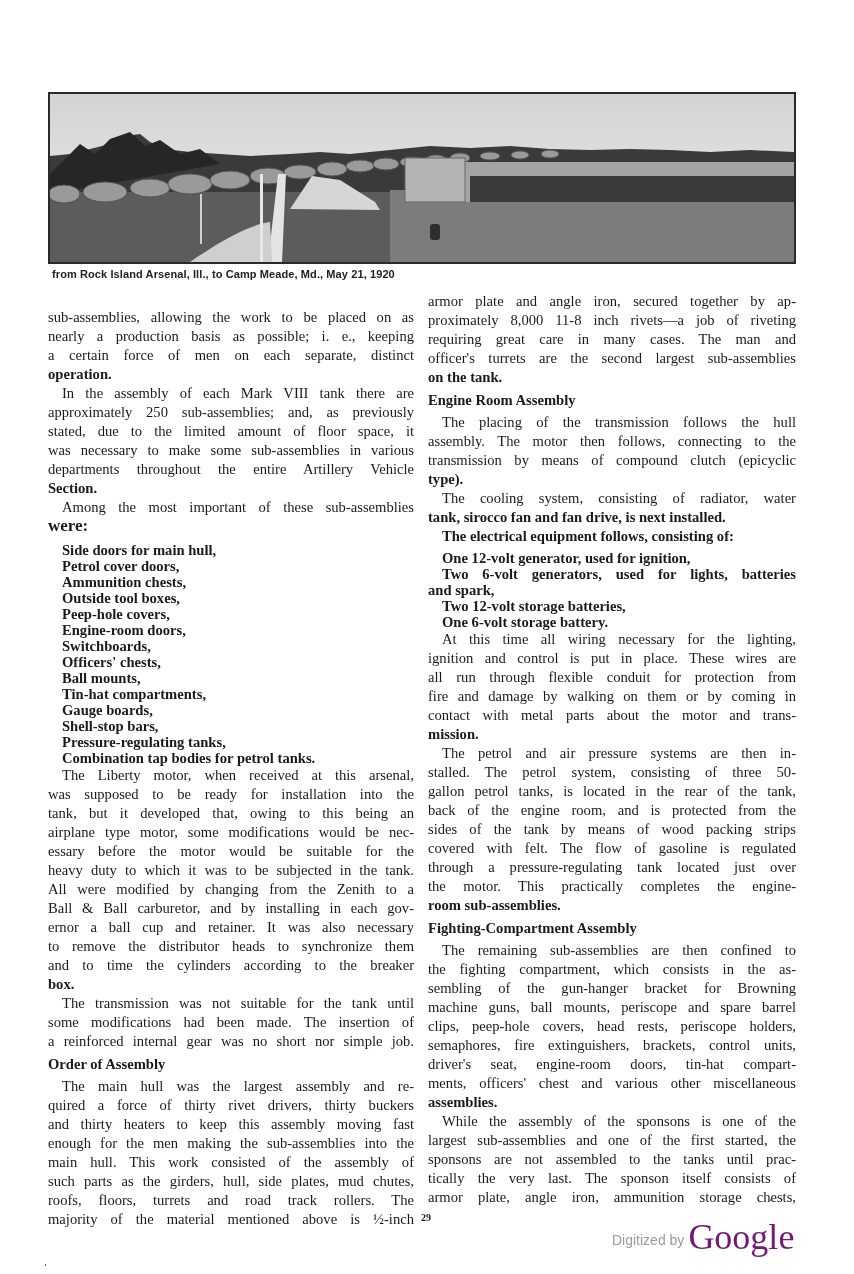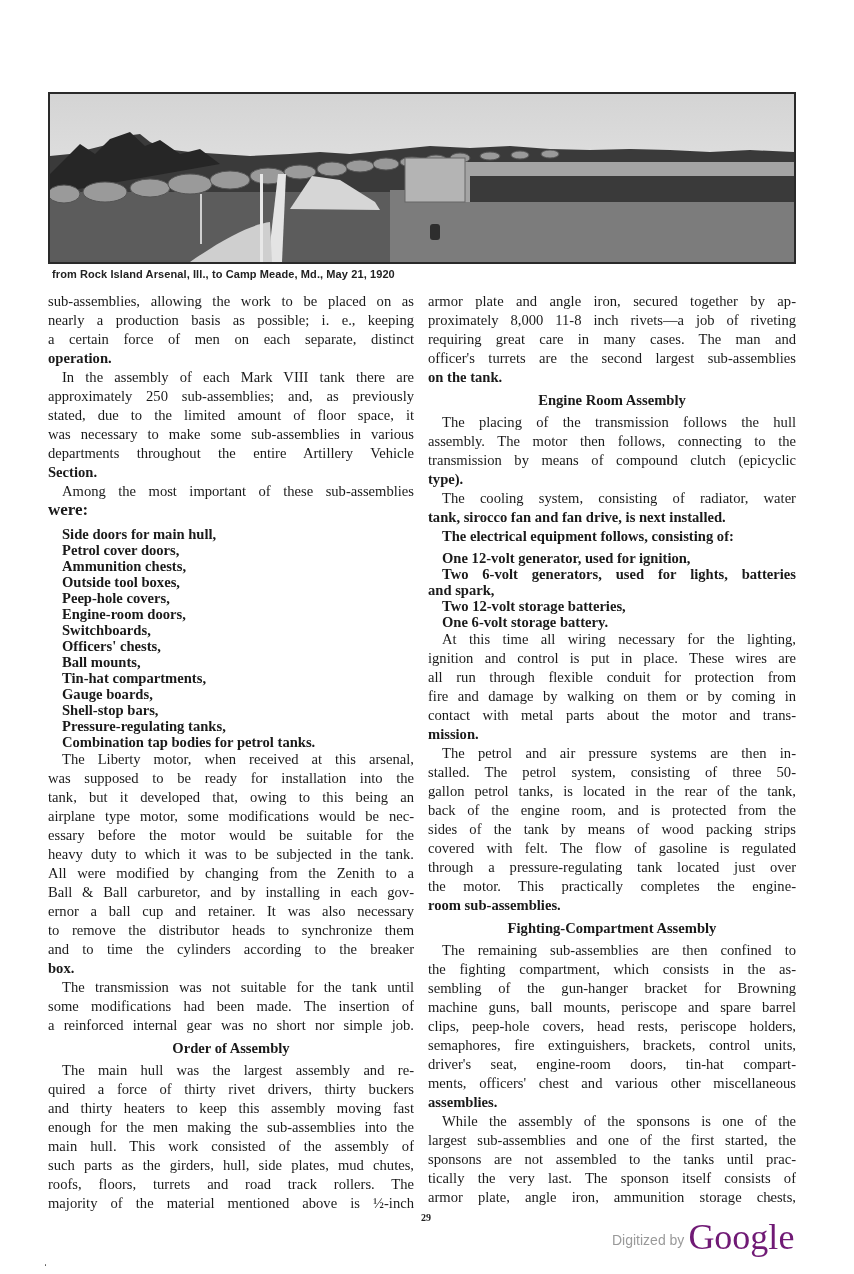--- a/index.html
+++ b/index.html
@@ -5,30 +5,30 @@
     html, body { margin: 0; padding: 0; background: #ffffff; }
     body { width: 854px; height: 1274px; position: relative; overflow: hidden;
            font-family: "Liberation Serif", "DejaVu Serif", serif; color: #1a1a1a; }
     .photo { position: absolute; left: 48px; top: 92px; width: 748px; height: 172px;
              border: 2px solid #2a2a2a; box-sizing: border-box; overflow: hidden;
              background: linear-gradient(#dcdcdc 0%, #e6e6e6 35%, #bdbdbd 48%, #555 55%, #3e3e3e 62%, #6e6e6e 75%, #8a8a8a 100%); }
     .photo svg { display: block; }
     .caption { position: absolute; left: 52px; top: 268px; font-family: "Liberation Sans", "DejaVu Sans", sans-serif;
                font-weight: bold; font-size: 11px; color: #222; letter-spacing: 0.1px; white-space: nowrap; }
     .col { position: absolute; top: 292px; }
-    .col.left { left: 48px; width: 366px; }
+    .col.left { left: 48px; width: 366px; margin-top: 16px; }
     .col.right { left: 428px; width: 368px; }
     .line { display: block; height: 19px; line-height: 19px; font-size: 14.6px; white-space: nowrap;
             text-align: justify; text-align-last: justify; overflow: hidden; }
     .line.last { text-align-last: left; font-weight: bold; }
     .line.indent { padding-left: 14px; }
     .line.list { padding-left: 14px; text-align-last: left; height: 16px; line-height: 16px; font-weight: bold; }
     .line.list.wrap-first { text-align-last: justify; }
     .line.list.cont { padding-left: 0; }
-    .heading { display: block; text-align: center; font-weight: bold; font-size: 14.6px;
+    .heading { display: block; font-weight: bold; font-size: 14.6px;
                height: 26px; line-height: 26px; }
     .gap-s { height: 8px; }
     .page-num { position: absolute; left: 421px; top: 1212px; font-size: 10px; font-weight: bold; color: #222; }
     .watermark { position: absolute; left: 612px; top: 1216px; color: #9a9a9a; white-space: nowrap; }
     .watermark .small { font-family: "Liberation Sans", "DejaVu Sans", sans-serif; font-size: 14px; vertical-align: 4px; }
     .watermark .big { font-family: "Liberation Serif", "DejaVu Serif", serif; font-size: 36px; color: #701a75; }
     .speck { position: absolute; width: 2px; height: 2px; background: #555; border-radius: 1px; }
   </style>
 </head>
 <body>

